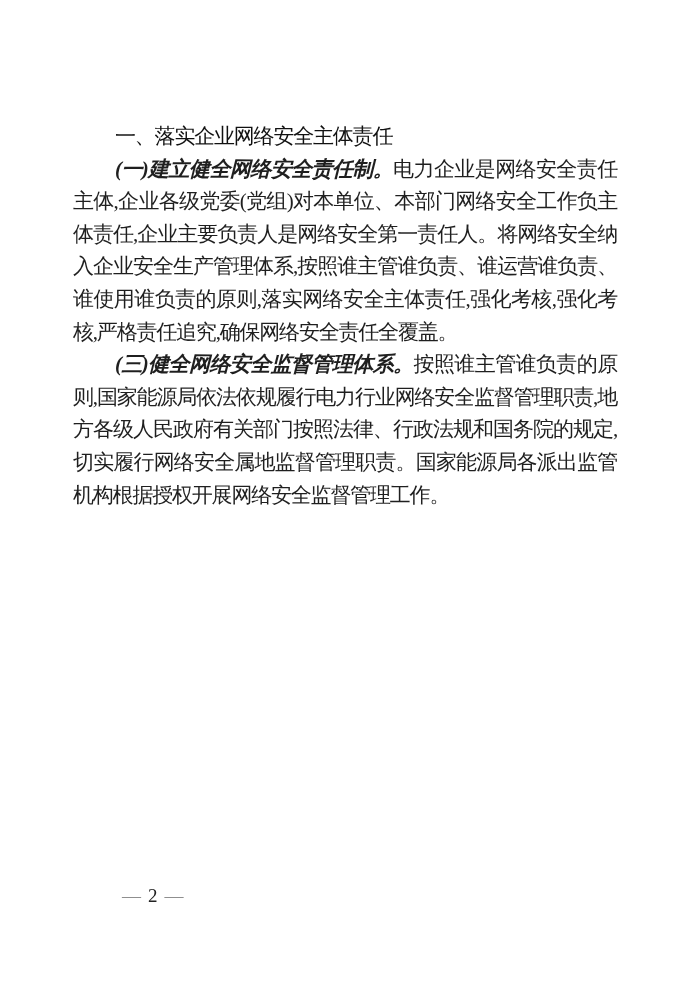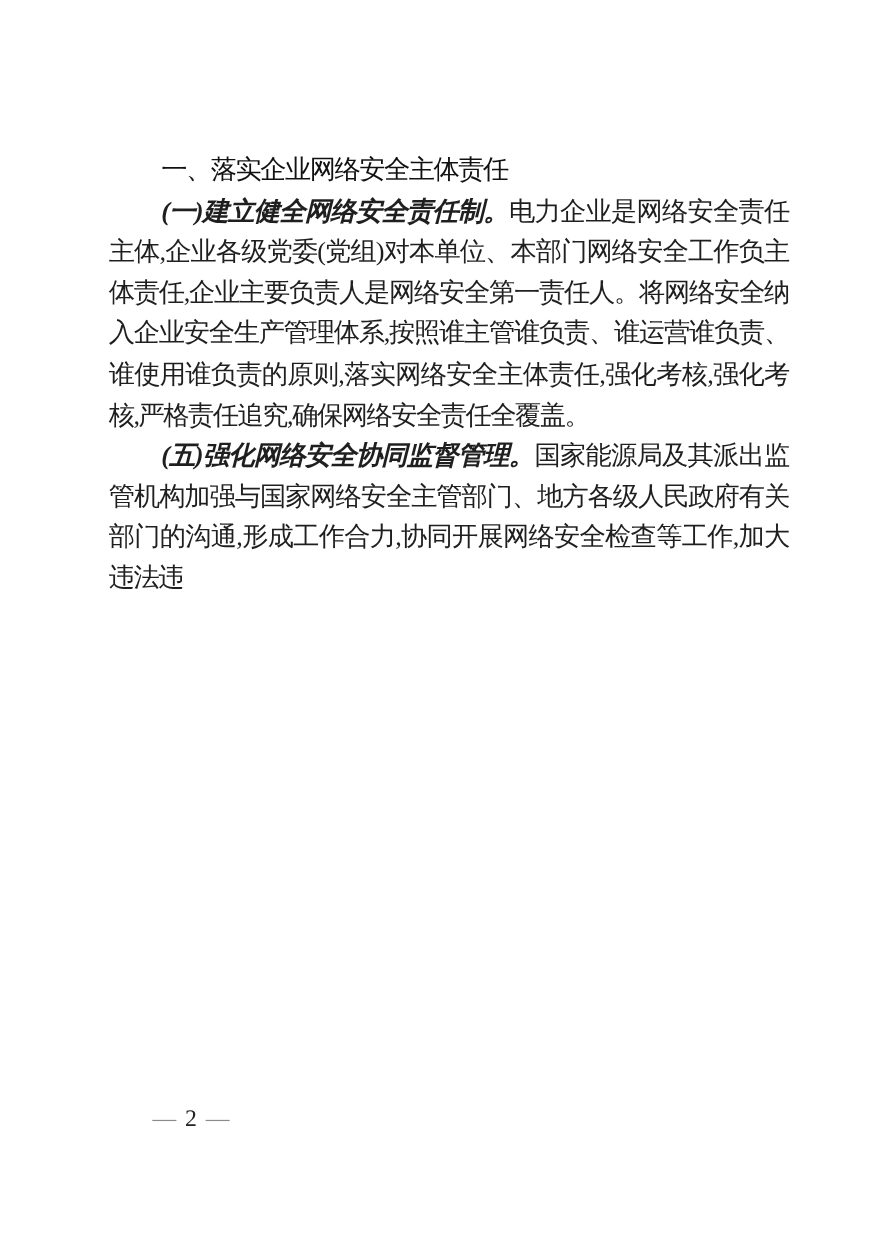--- a/index.html
+++ b/index.html
@@ -11,21 +11,21 @@
     position: relative;
     width: 700px;
     height: 990px;
     background: #ffffff;
     overflow: hidden;
     font-family: "Liberation Serif", "DejaVu Serif", serif;
   }
   .content {
     position: absolute;
     top: 120px;
-    left: 87px;
+    left: 73px;
     width: 544px;
     color: #1f1f1f;
   }
   .content p, .content h2 {
     margin: 0;
     padding: 0;
     font-size: 21px;
     line-height: 32.6px;
     text-indent: 2em;
     letter-spacing: -1.2px;
@@ -61,18 +61,18 @@
     padding: 0 2px;
   }
 </style>
 </head>
 <body>
 
 <div class="page">
   <div class="content" id="content">
       <h2 class="heading">一、落实企业网络安全主体责任</h2>
       <p class="para"><span class="lead">(一)建立健全网络安全责任制。</span><span>电力企业是网络安全责任主体,企业各级党委(党组)对本单位、本部门网络安全工作负主体责任,企业主要负责人是网络安全第一责任人。将网络安全纳入企业安全生产管理体系,按照谁主管谁负责、谁运营谁负责、谁使用谁负责的原则,落实网络安全主体责任,强化考核,强化考核,严格责任追究,确保网络安全责任全覆盖。</span></p>
-      <p class="para"><span class="lead">(五)强化网络安全协同监督管理。</span><span>国家能源局及其派出监管机构加强与国家网络安全主管部门、地方各级人民政府有关部门的沟通,形成工作合力,协同开展网络安全检查等工作,加大违法违</span></p>
+      <p class="para"><span class="lead">(三)健全网络安全监督管理体系。</span><span>按照谁主管谁负责的原则,国家能源局依法依规履行电力行业网络安全监督管理职责,地方各级人民政府有关部门按照法律、行政法规和国务院的规定,切实履行网络安全属地监督管理职责。国家能源局各派出监管机构根据授权开展网络安全监督管理工作。</span></p>
     </div>
   <div class="page-number">
     <span class="dash">—</span><span class="num">2</span><span class="dash">—</span>
   </div>
 </div>
 
 </body></html>

